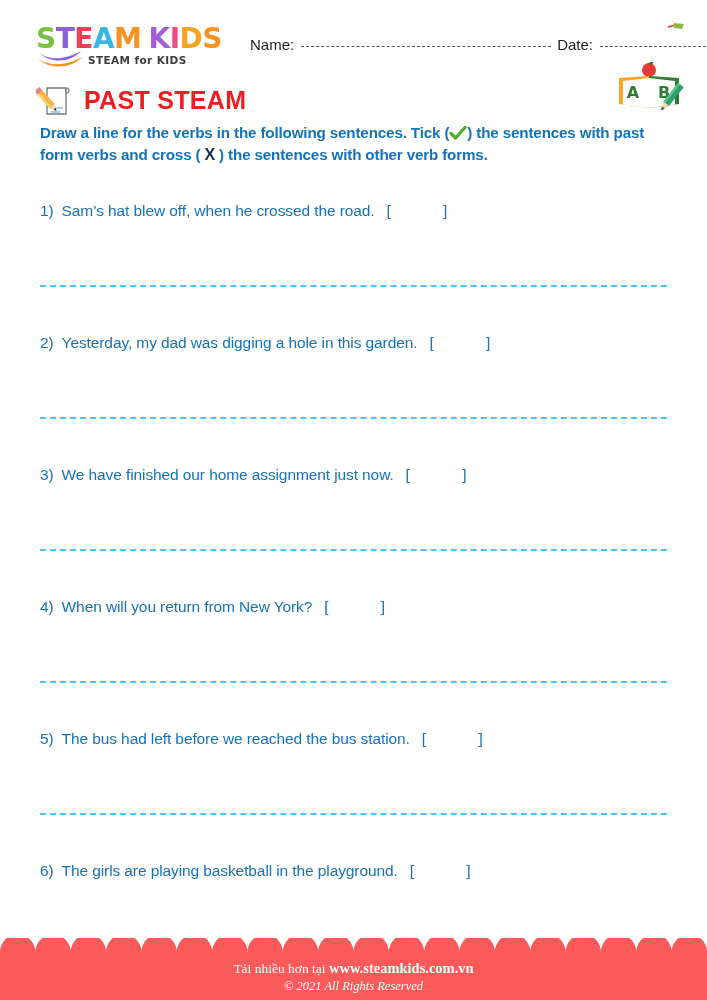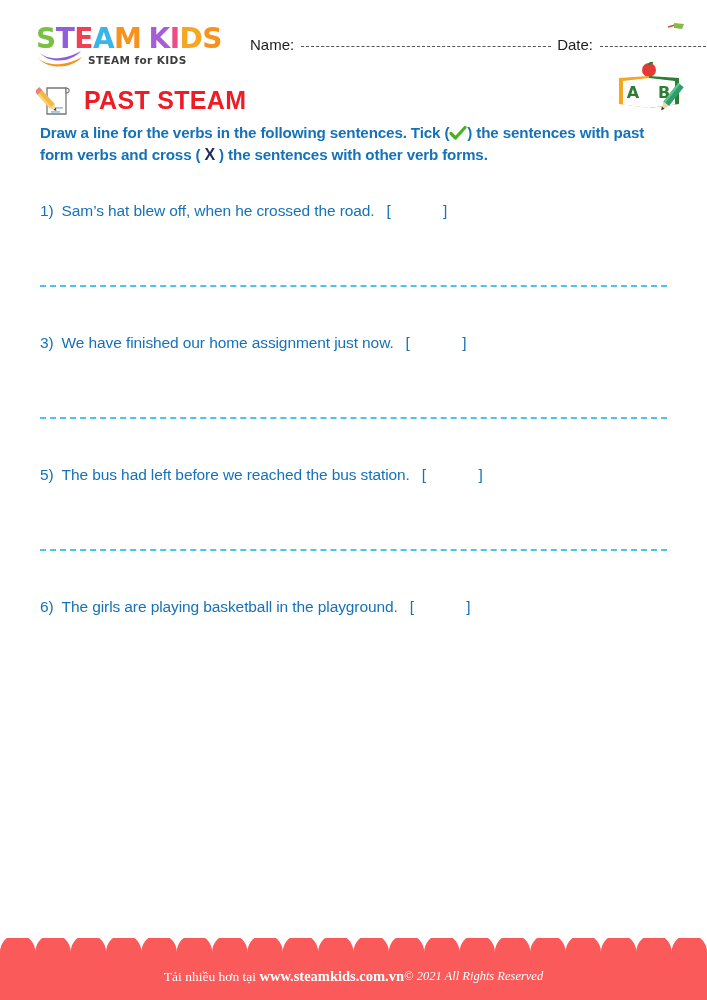--- a/index.html
+++ b/index.html
@@ -198,20 +198,21 @@
     width: 707px;
     height: 14px;
     display: block;
   }
   .footer-text {
     position: absolute;
     left: 0; bottom: 0;
     width: 707px;
     height: 48px;
     display: flex;
+    flex-direction: column;
     align-items: center;
     justify-content: center;
     color: #ffffff;
     font-family: "Liberation Serif", serif;
     text-align: right;
   }
   .footer-line1 { font-size: 13.5px; line-height: 18px; white-space: nowrap; }
   .footer-line1 .site { font-weight: bold; font-size: 14.5px; }
   .footer-line2 {
     font-size: 12.5px;
@@ -287,21 +288,29 @@
         <path d="M2 7.5 L6.5 12 L16 1.5" stroke="#4caf27" stroke-width="3.2" fill="none" stroke-linecap="round" stroke-linejoin="round"></path>
       </svg><span>) the sentences with past form verbs and cross ( </span><span class="inline-x">X</span><span> ) the sentences with other verb forms.</span>
   </div>
 
   <div class="questions" id="questions">
       <div class="q-item">
         <div class="q-line"><span class="q-num">1)</span><span class="q-text">Sam’s hat blew off, when he crossed the road.</span><span class="q-bracket">[&nbsp;]</span></div>
         <div class="answer-rule"></div>
       </div>
       <div class="q-item">
+        <div class="q-line"><span class="q-num">2)</span><span class="q-text">Yesterday, my dad was digging a hole in this garden.</span><span class="q-bracket">[&nbsp;]</span></div>
+        <div class="answer-rule"></div>
+      </div>
+      <div class="q-item">
         <div class="q-line"><span class="q-num">3)</span><span class="q-text">We have finished our home assignment just now.</span><span class="q-bracket">[&nbsp;]</span></div>
+        <div class="answer-rule"></div>
+      </div>
+      <div class="q-item">
+        <div class="q-line"><span class="q-num">4)</span><span class="q-text">When will you return from New York?</span><span class="q-bracket">[&nbsp;]</span></div>
         <div class="answer-rule"></div>
       </div>
       <div class="q-item">
         <div class="q-line"><span class="q-num">5)</span><span class="q-text">The bus had left before we reached the bus station.</span><span class="q-bracket">[&nbsp;]</span></div>
         <div class="answer-rule"></div>
       </div>
       <div class="q-item">
         <div class="q-line"><span class="q-num">6)</span><span class="q-text">The girls are playing basketball in the playground.</span><span class="q-bracket">[&nbsp;]</span></div>
       </div>
     </div>

